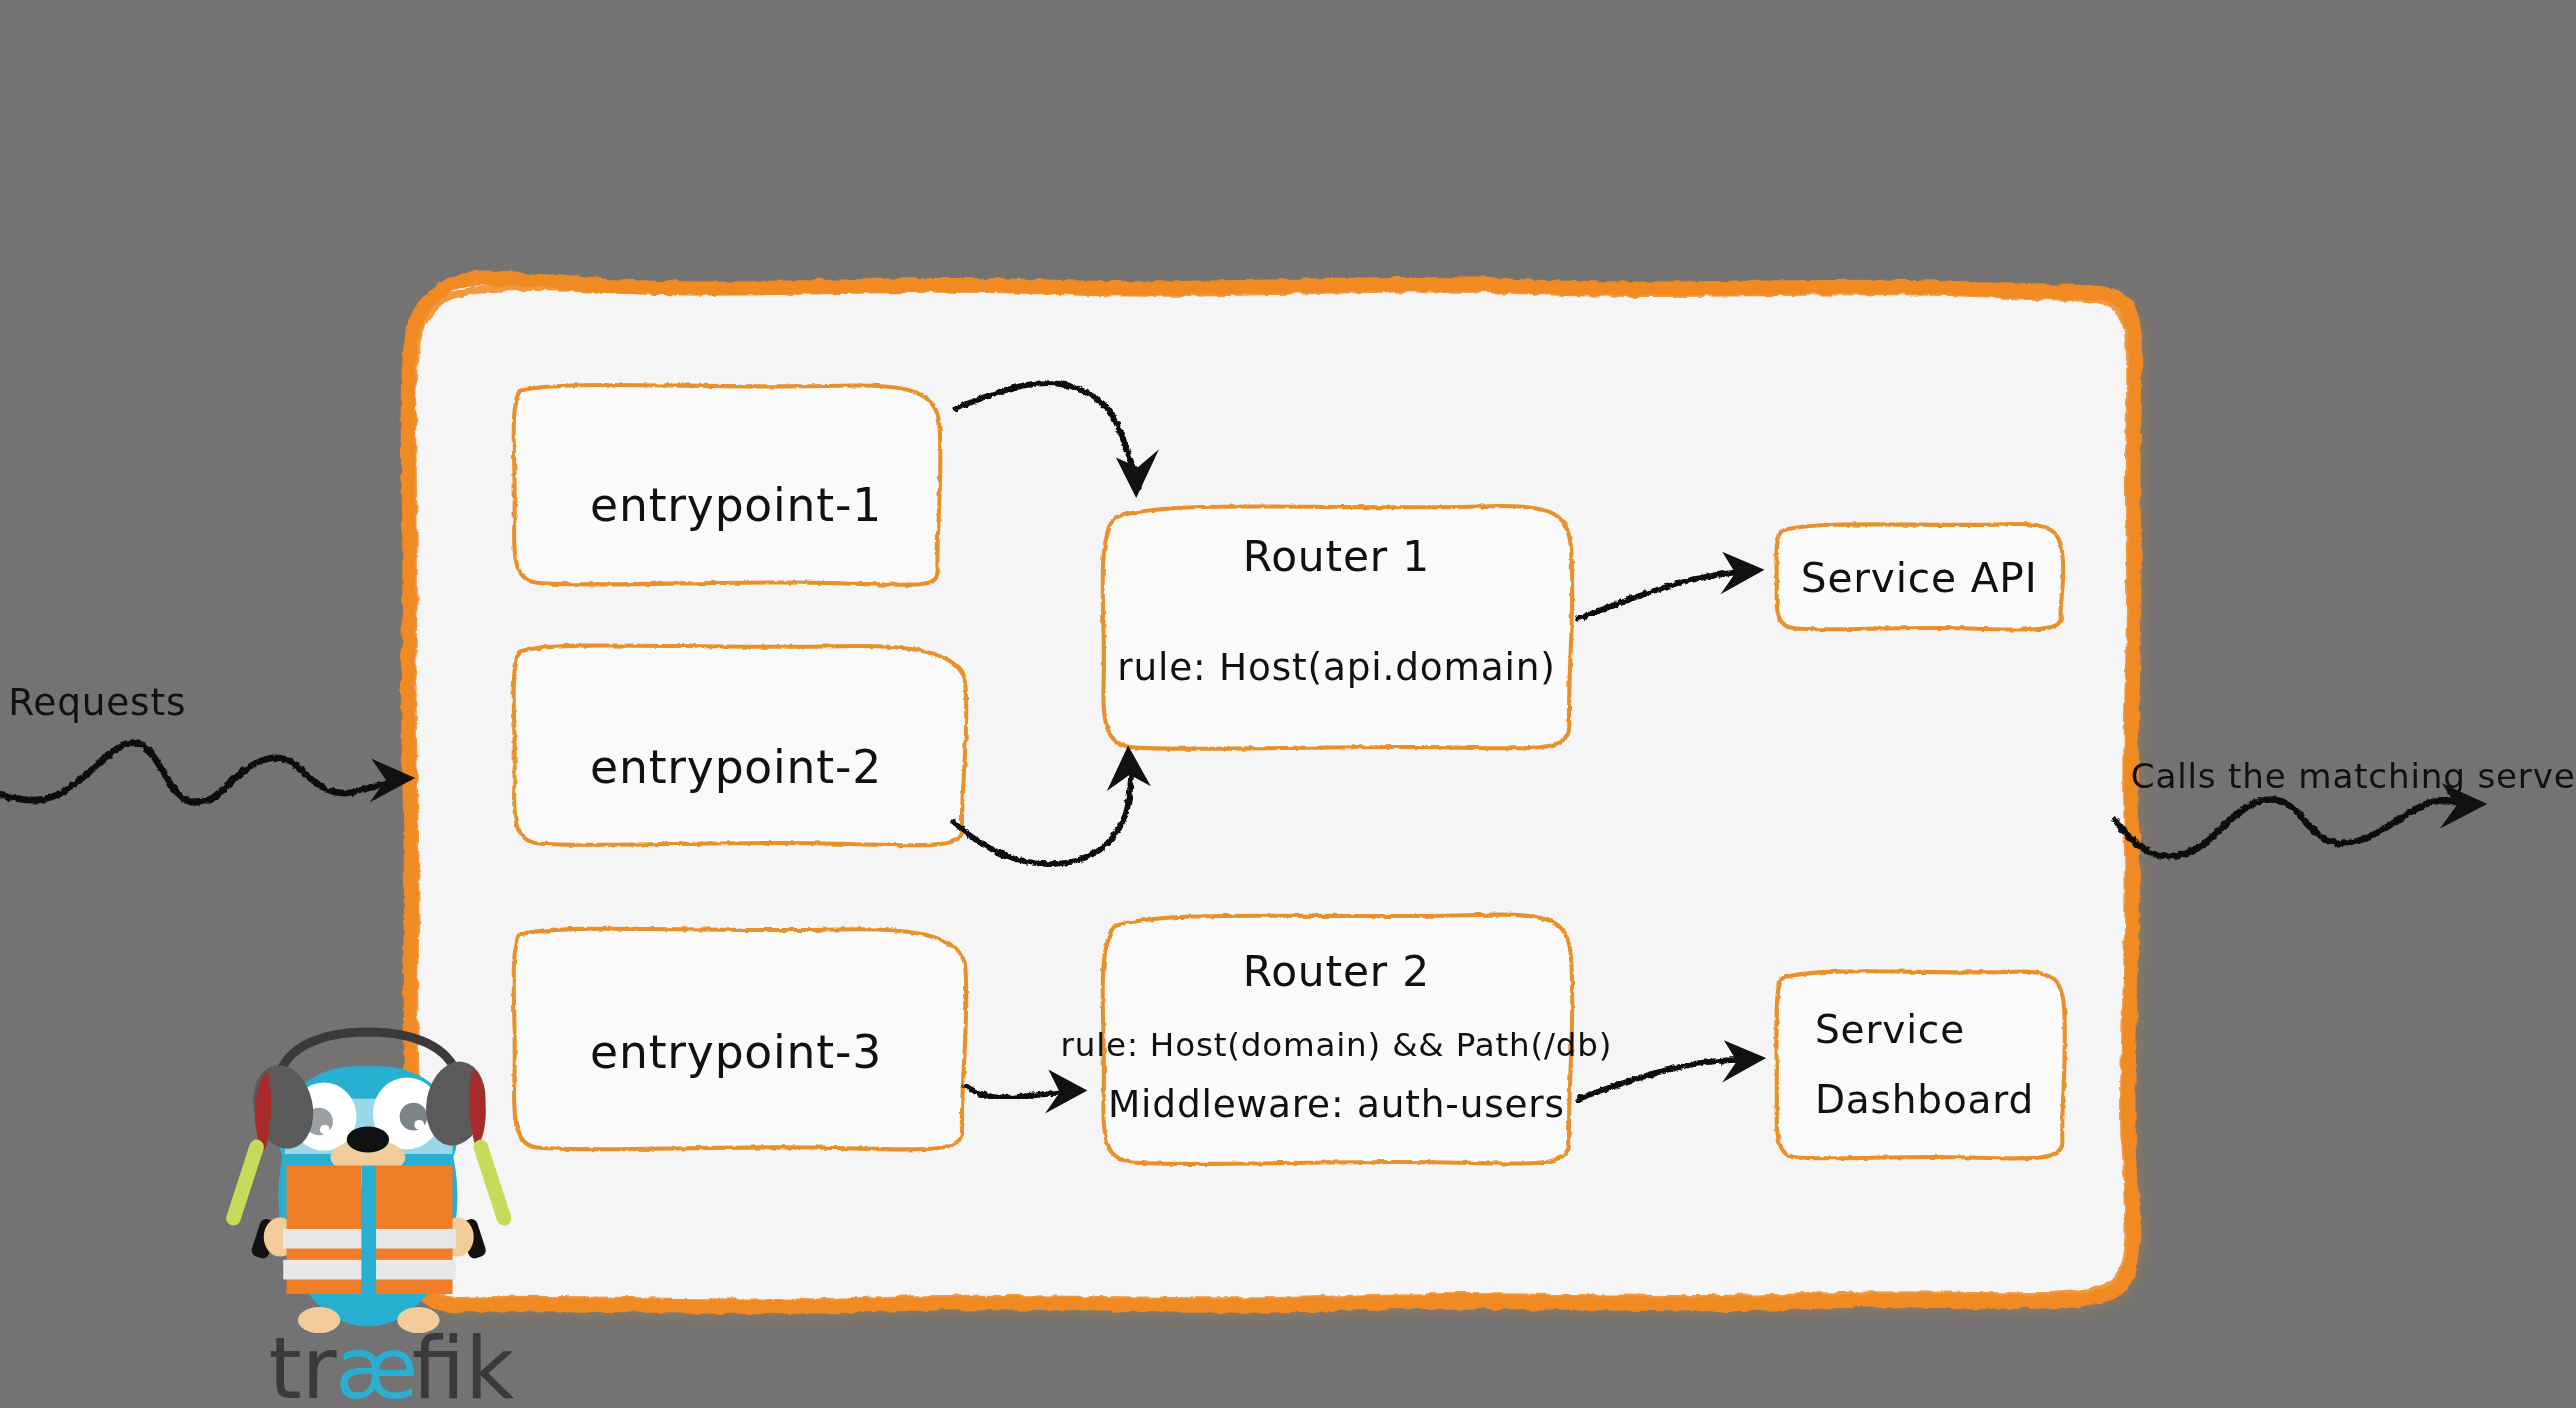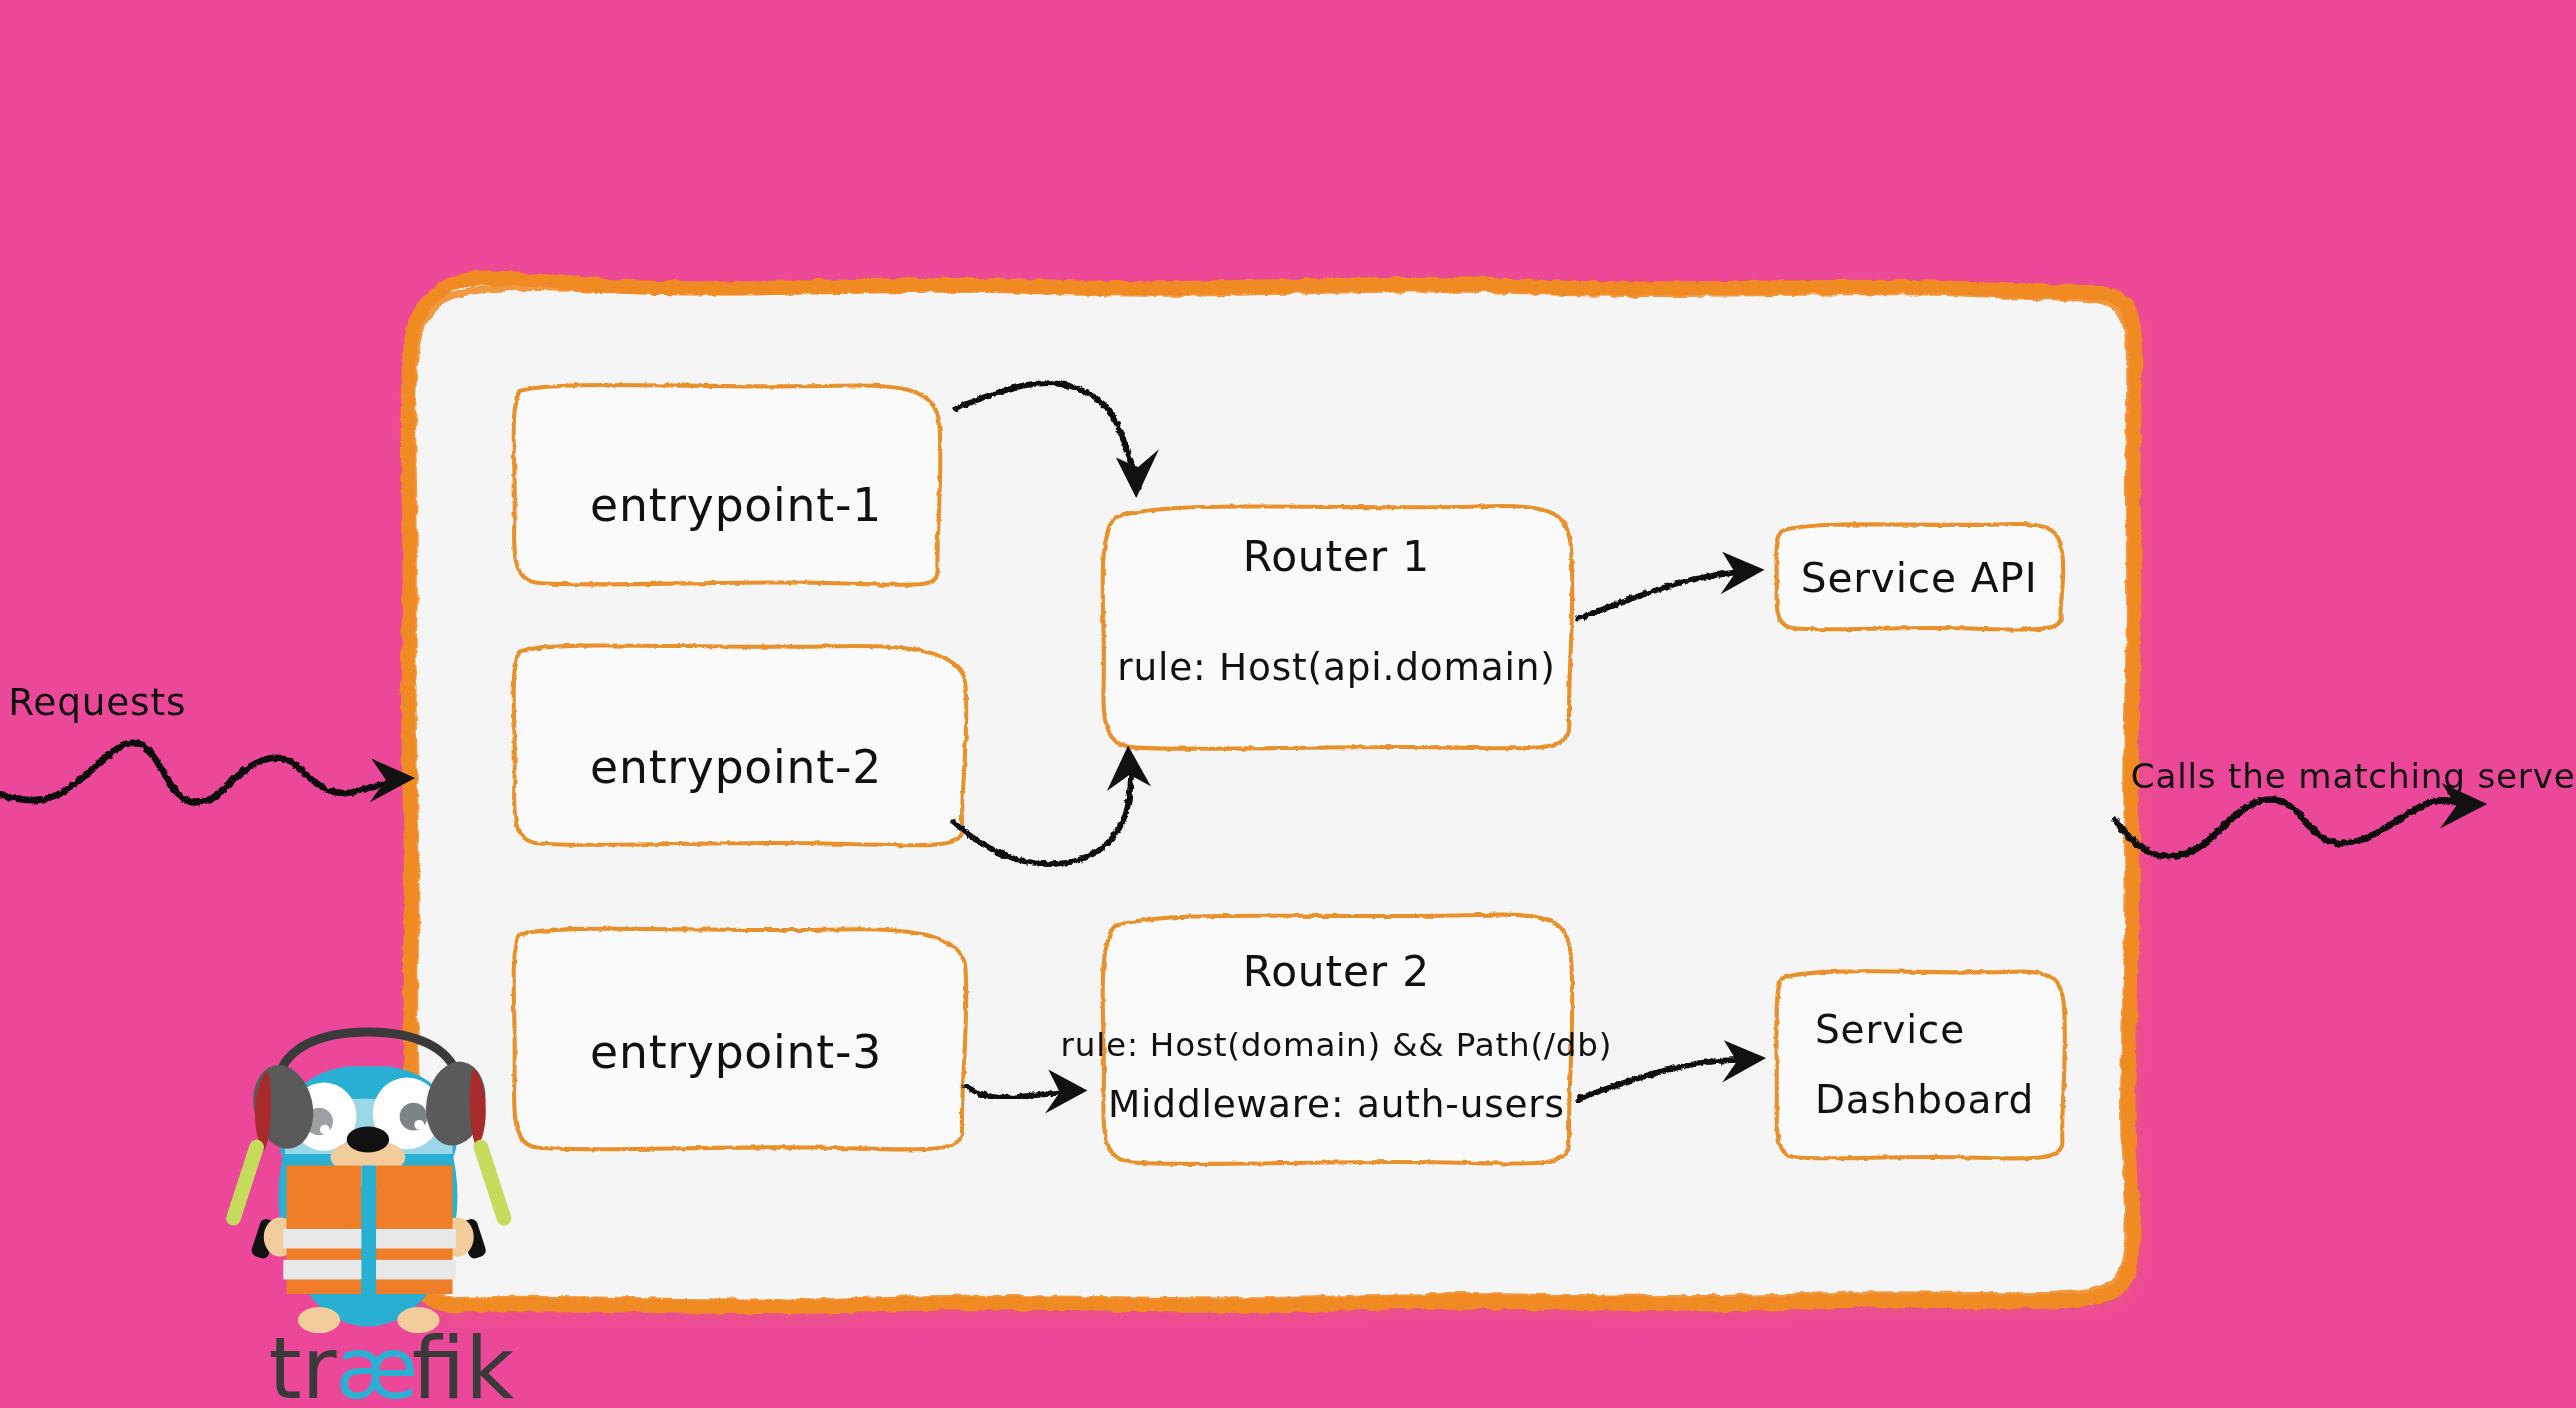--- a/index.html
+++ b/index.html
@@ -8,21 +8,21 @@
     padding: 0;
     background: #ffffff;
   }
   body {
     font-family: "DejaVu Sans", sans-serif;
   }
   #canvas {
     position: relative;
     width: 2576px;
     height: 1408px;
-    background: #ec4899;
+    background: #737373;
     overflow: hidden;
   }
   #svg-root {
     position: absolute;
     top: 0; left: 0;
     width: 2576px;
     height: 1408px;
   }
   .hand-text {
     font-family: "DejaVu Sans", sans-serif;

